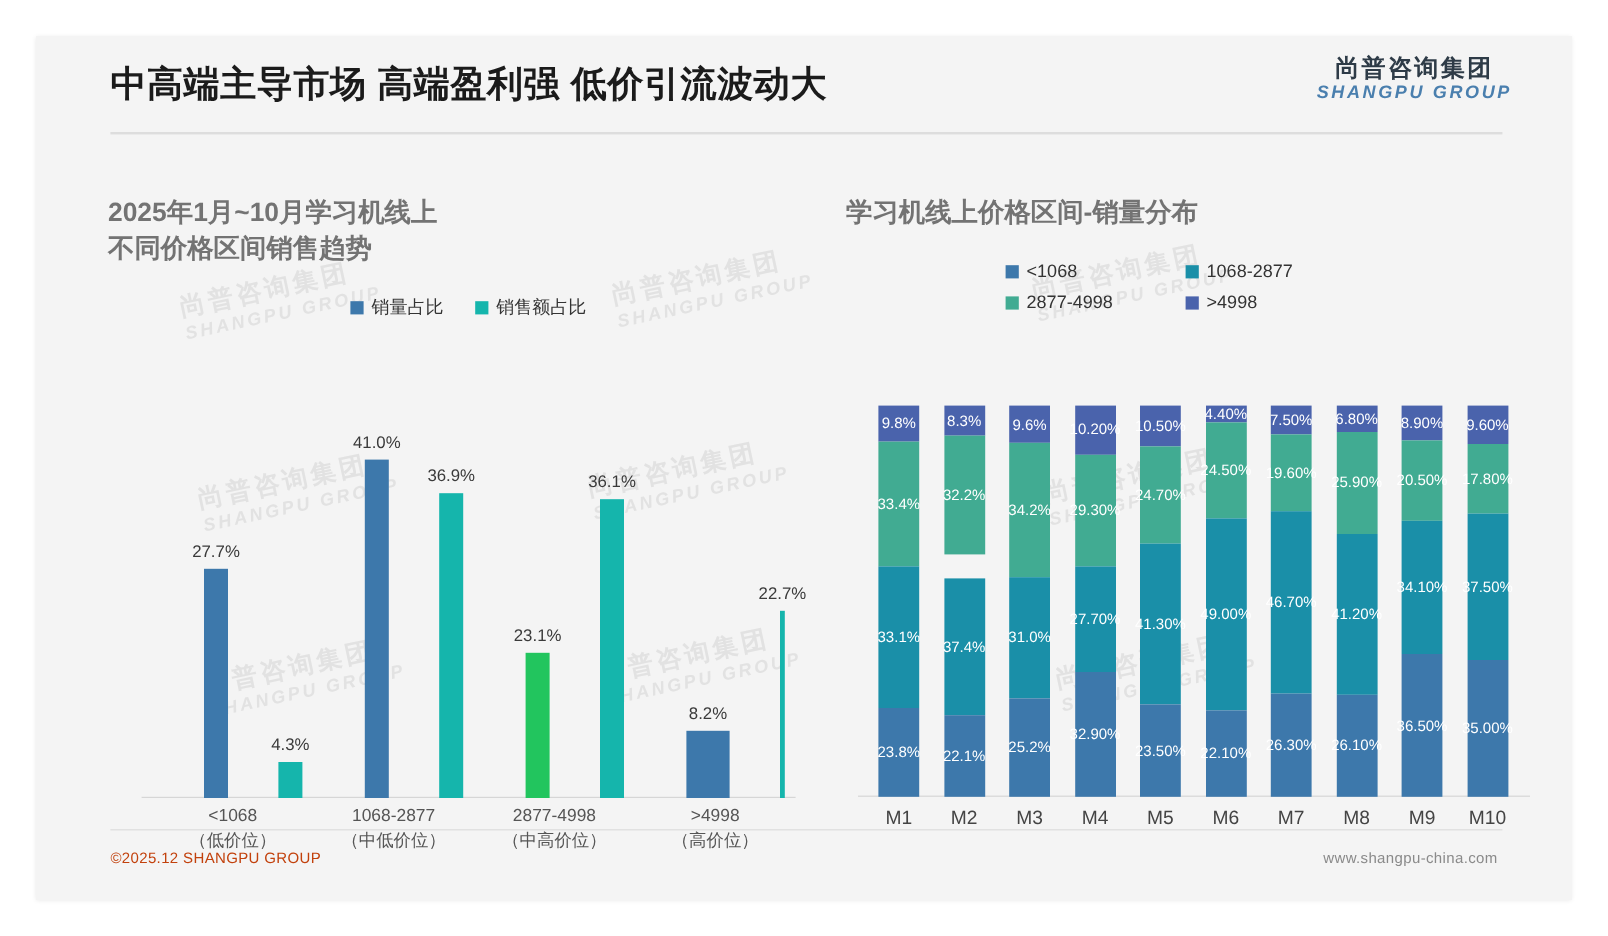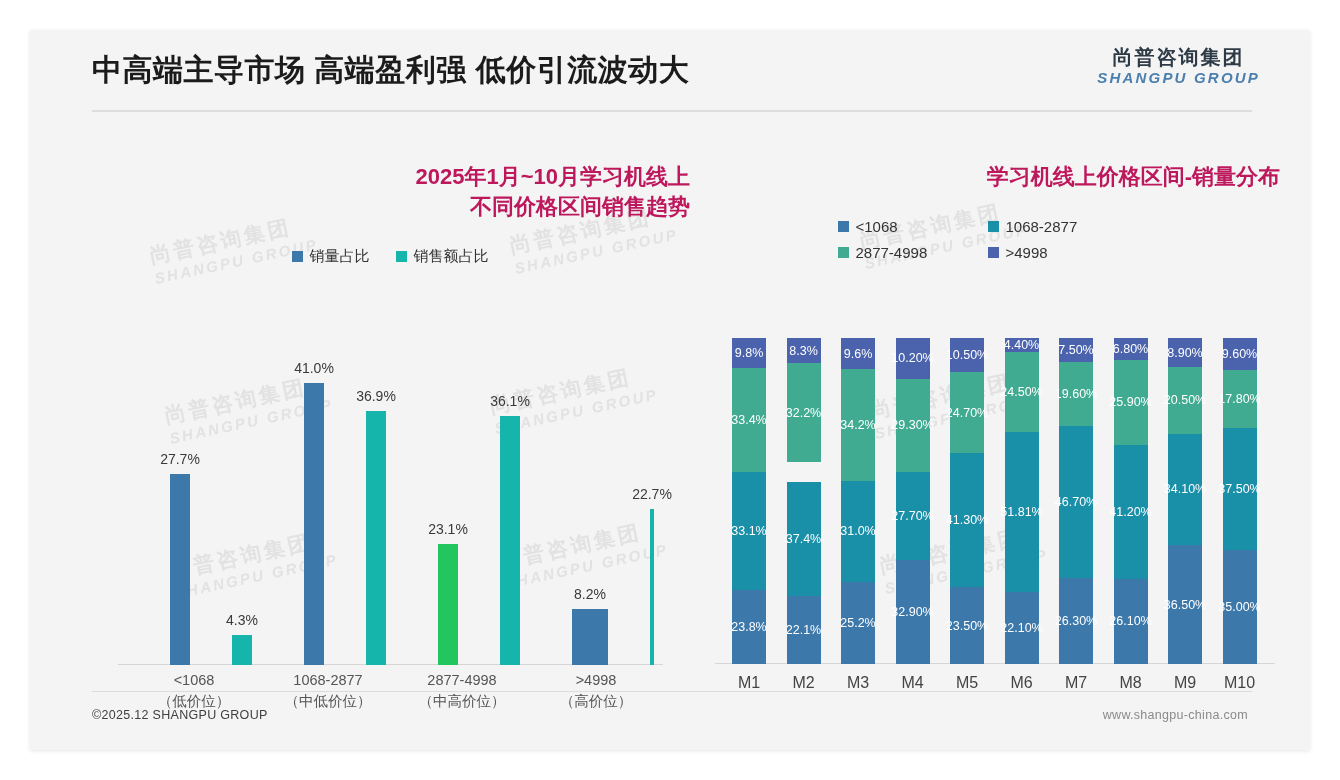--- a/index.html
+++ b/index.html
@@ -41,21 +41,21 @@
   }
   .wm .l1{font-size:21px;letter-spacing:3px;display:block;}
   .wm .l2{font-size:15px;letter-spacing:2.5px;display:block;font-style:italic;}
 
   
   .panel{position:absolute;top:110px;height:570px;}
   .panel-left{left:60px;width:600px;}
   .panel-right{left:675px;width:575px;}
 
   .chart-title{
-    text-align:right;font-size:22px;font-weight:bold;color:#be185d;
+    text-align:left;font-size:22px;font-weight:bold;color:#737373;
     line-height:1.35;margin-top:22px;
   }
   .chart-title .ln{display:block;}
 
   
   .legend-left{
     display:flex;justify-content:center;align-items:center;gap:26px;
     margin-top:26px;
   }
   .legend-right{
@@ -102,21 +102,21 @@
   }
   .sseg .val{
     font-size:12.5px;color:#ffffff;white-space:nowrap;
     position:absolute;left:50%;transform:translateX(-50%);
   }
   .sticks{position:absolute;left:8px;bottom:6px;width:545px;height:30px;}
   .stick{position:absolute;width:52px;text-align:center;font-size:16px;color:#444444;}
 
   
   .footer-rule{position:absolute;left:62px;bottom:58px;width:1160px;height:1px;background:#dcdcdc;}
-  .footer-left{position:absolute;left:62px;bottom:28px;font-size:12.5px;color:#404040;letter-spacing:0.3px;}
+  .footer-left{position:absolute;left:62px;bottom:28px;font-size:12.5px;color:#c2410c;letter-spacing:0.3px;}
   .footer-right{position:absolute;right:62px;bottom:28px;font-size:12.5px;color:#8a8a8a;letter-spacing:0.3px;}
 </style>
 </head>
 <body>
 
 <div class="slide">
 
   <div class="wm" style="left:120px;top:195px;">
     <span class="l1">尚普咨询集团</span>
     <span class="l2">SHANGPU GROUP</span>
@@ -347,21 +347,21 @@
         </div>
 
         <div class="scol" style="left:272.5px;">
           <div class="sseg" style="background:#4a63ac;height:14.3px;">
               <span class="val">4.40%</span>
             </div>
           <div class="sseg" style="background:#41ab92;height:79.9px;">
               <span class="val">24.50%</span>
             </div>
           <div class="sseg" style="background:#1a8fa8;height:159.7px;">
-              <span class="val">51.81%</span>
+              <span class="val">49.00%</span>
             </div>
           <div class="sseg" style="background:#3d78ab;height:72.0px;">
               <span class="val">22.10%</span>
             </div>
         </div>
 
         <div class="scol" style="left:327px;">
           <div class="sseg" style="background:#4a63ac;height:24.4px;">
               <span class="val">7.50%</span>
             </div>

